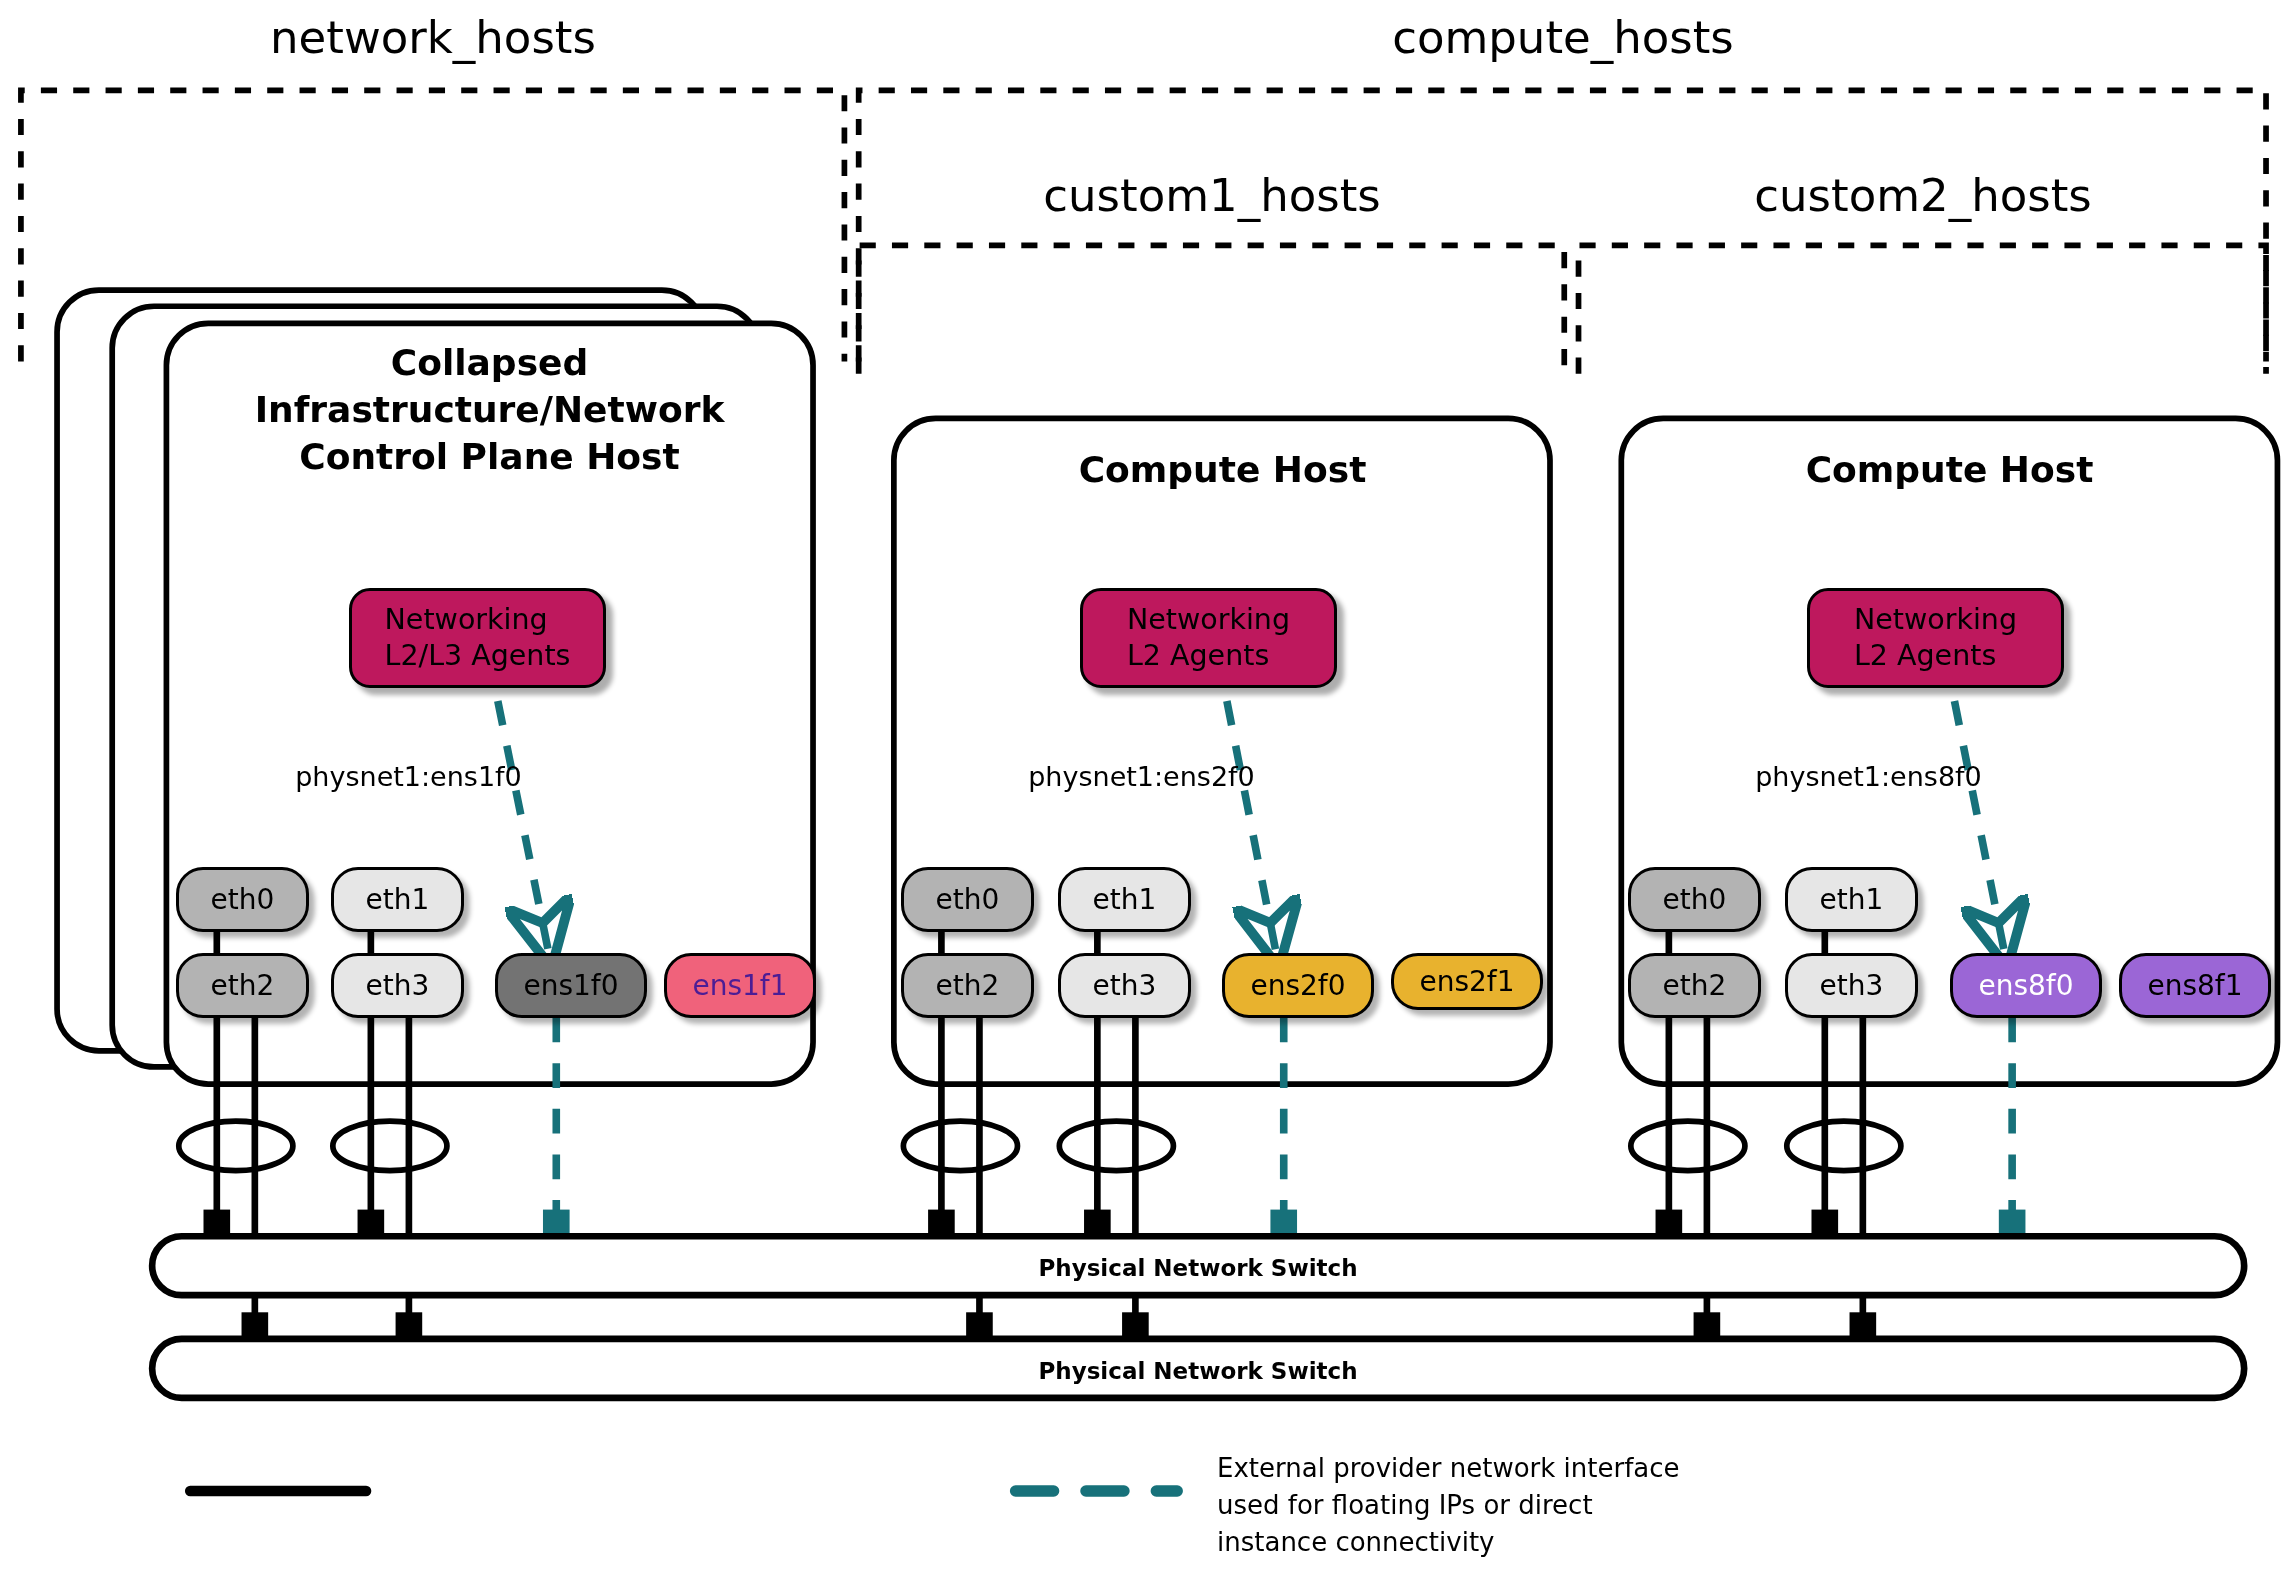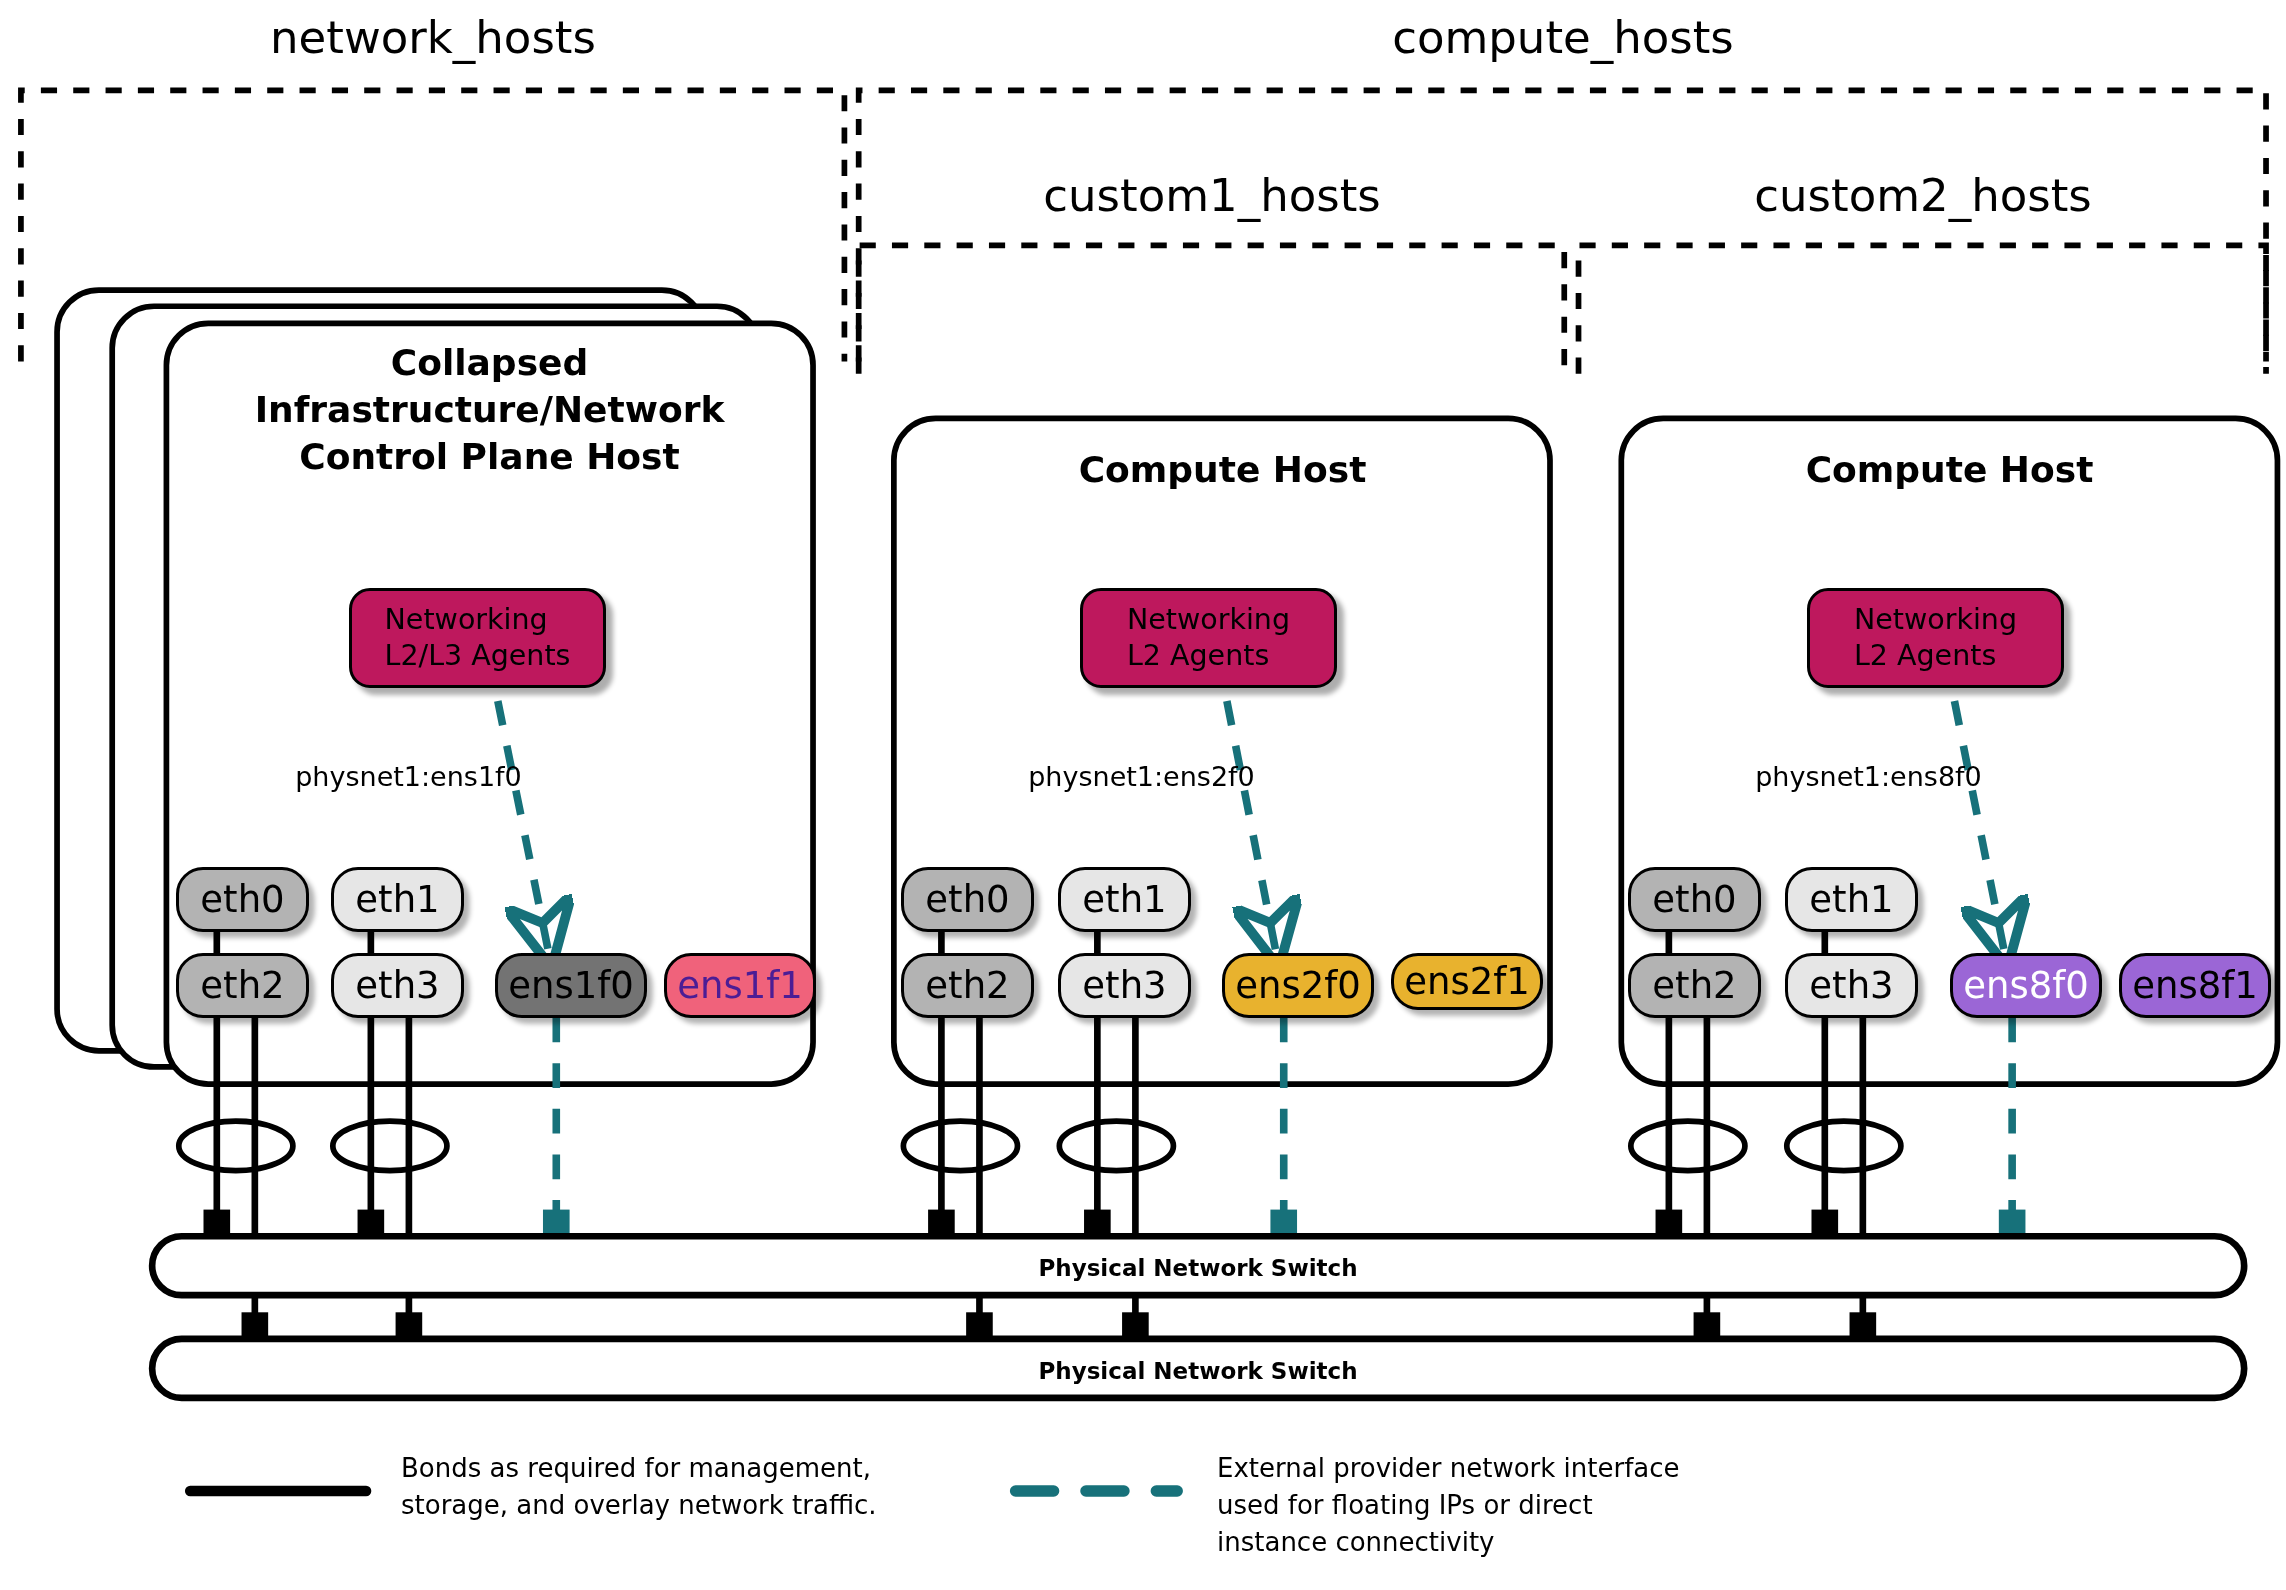--- a/index.html
+++ b/index.html
@@ -64,21 +64,21 @@
     font-size: 27px;
     color: #000000;
     white-space: nowrap;
     text-align: center;
     font-family: "DejaVu Sans", "Liberation Sans", sans-serif;
   }
   .nic {
     position: absolute;
     border: 3.8px solid #000000;
     border-radius: 27px;
-    font-size: 37px;
+    font-size: 28px;
     display: flex;
     align-items: center;
     justify-content: center;
     box-sizing: border-box;
     box-shadow: 5.7px 5.7px 4.8px rgba(0,0,0,0.30);
     font-family: "DejaVu Sans", "Liberation Sans", sans-serif;
   }
   .switch-label {
     position: absolute;
     font-size: 23px;
@@ -265,20 +265,18 @@
   <div class="nic" style="left:1785px; top:867px; width:133px; height:65px; background:#e6e6e6; color:#000;">eth1</div>
 
   <div class="nic" style="left:1628px; top:953px; width:133px; height:65px; background:#b3b3b3; color:#000;">eth2</div>
   <div class="nic" style="left:1785px; top:953px; width:133px; height:65px; background:#e6e6e6; color:#000;">eth3</div>
   <div class="nic" style="left:1950px; top:953px; width:152px; height:65px; background:#9b66d6; color:#fff;">ens8f0</div>
   <div class="nic" style="left:2119px; top:953px; width:152px; height:65px; background:#9b66d6; color:#000000;">ens8f1</div>
 
   <div class="switch-label" style="left:152px; top:1255px; width:2092px;">Physical Network Switch</div>
   <div class="switch-label" style="left:152px; top:1358px; width:2092px;">Physical Network Switch</div>
 
-  <div class="legend-text" style="left:401px; top:1450px; width:533px;">Bonds as required for management,
-storage, and overlay network traffic.</div>
   <div class="legend-text" style="left:1217px; top:1450px; width:533px;">External provider network interface
 used for floating IPs or direct
 instance connectivity</div>
 
 </div>
 
 
 </body></html>

